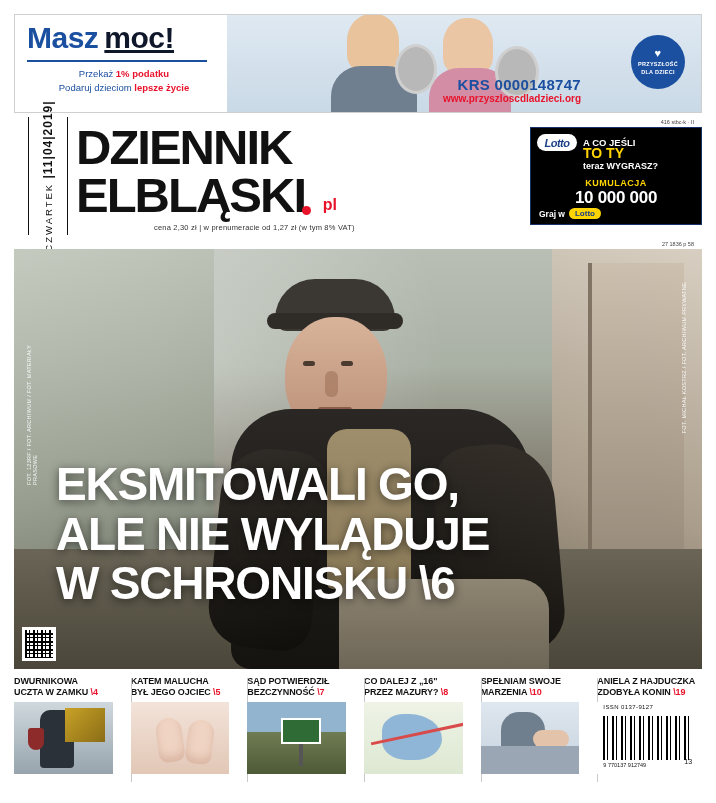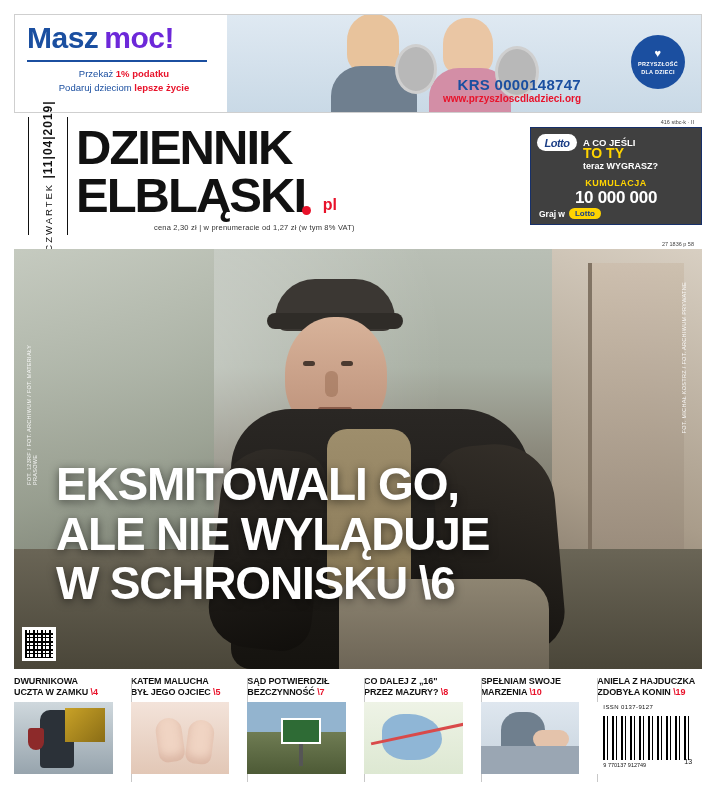--- a/index.html
+++ b/index.html
@@ -16,21 +16,21 @@
   .ad-banner {
     position:absolute; left:14px; top:14px; width:688px; height:99px;
     background:#ffffff; border:1px solid #cfcfcf; overflow:hidden;
     display:flex;
   }
   .ad-left { width:212px; padding:8px 6px 0 12px; position:relative; }
   .ad-masz {
     font-size:30px; font-weight:bold; color:#1b4fa0; letter-spacing:-0.5px;
     line-height:1.0; display:flex; align-items:baseline; gap:6px;
   }
-  .ad-moc { color:#6d28d9; }
+  .ad-moc { color:#0f172a;text-decoration:underline; }
   .ad-rule { width:180px; height:2px; background:#1b4fa0; margin:7px 0 5px 0; }
   .ad-line { font-size:9.5px; color:#1b4fa0; line-height:1.45;text-align:center; }
   .ad-line b { color:#e8122a; }
   .ad-mid { flex:1; position:relative; background:linear-gradient(#dfe9f2,#c9d9e6); overflow:hidden; }
   .kid {
     position:absolute; bottom:0; border-radius:46% 46% 30% 30%;
   }
   .kid-body { position:absolute; bottom:0; border-radius:30px 30px 0 0; }
   .paddle {
     position:absolute; border-radius:50%;
@@ -75,21 +75,21 @@
     position:absolute; right:-6px; bottom:4px; width:9px; height:9px; border-radius:50%;
     background:#e8122a;
   }
   .price { position:absolute; left:140px; top:106px; font-size:7.5px; color:#333; letter-spacing:.2px; }
   .tiny-top-right { position:absolute; right:8px; top:2px; font-size:5.5px; color:#444; }
   .tiny-bot-right { position:absolute; right:8px; bottom:-2px; font-size:5.5px; color:#444; }
 
   
   .lotto {
     position:absolute; right:0; top:10px; width:172px; height:98px;
-    background:#404040; color:#fff; border:1px solid #17306a; overflow:hidden;
+    background:#000000; color:#fff; border:1px solid #17306a; overflow:hidden;
   }
   .lotto-logo {
     position:absolute; left:6px; top:6px; width:40px; height:17px; border-radius:9px;
     background:#fff; color:#1b3e86; font-size:11px; font-weight:bold; font-style:italic;
     display:flex; align-items:center; justify-content:center; letter-spacing:-0.5px;
   }
   .lotto-l1 { position:absolute; left:52px; top:9px; font-size:9.5px; font-weight:bold; }
   .lotto-l2 { position:absolute; left:52px; top:17px; font-size:14px; font-weight:bold; color:#ffd400; letter-spacing:0; }
   .lotto-l3 { position:absolute; left:52px; top:33px; font-size:9px; font-weight:bold; }
   .lotto-kum { position:absolute; left:0; right:0; top:50px; text-align:center; font-size:9px; font-weight:bold; color:#ffd400; letter-spacing:.5px; }

